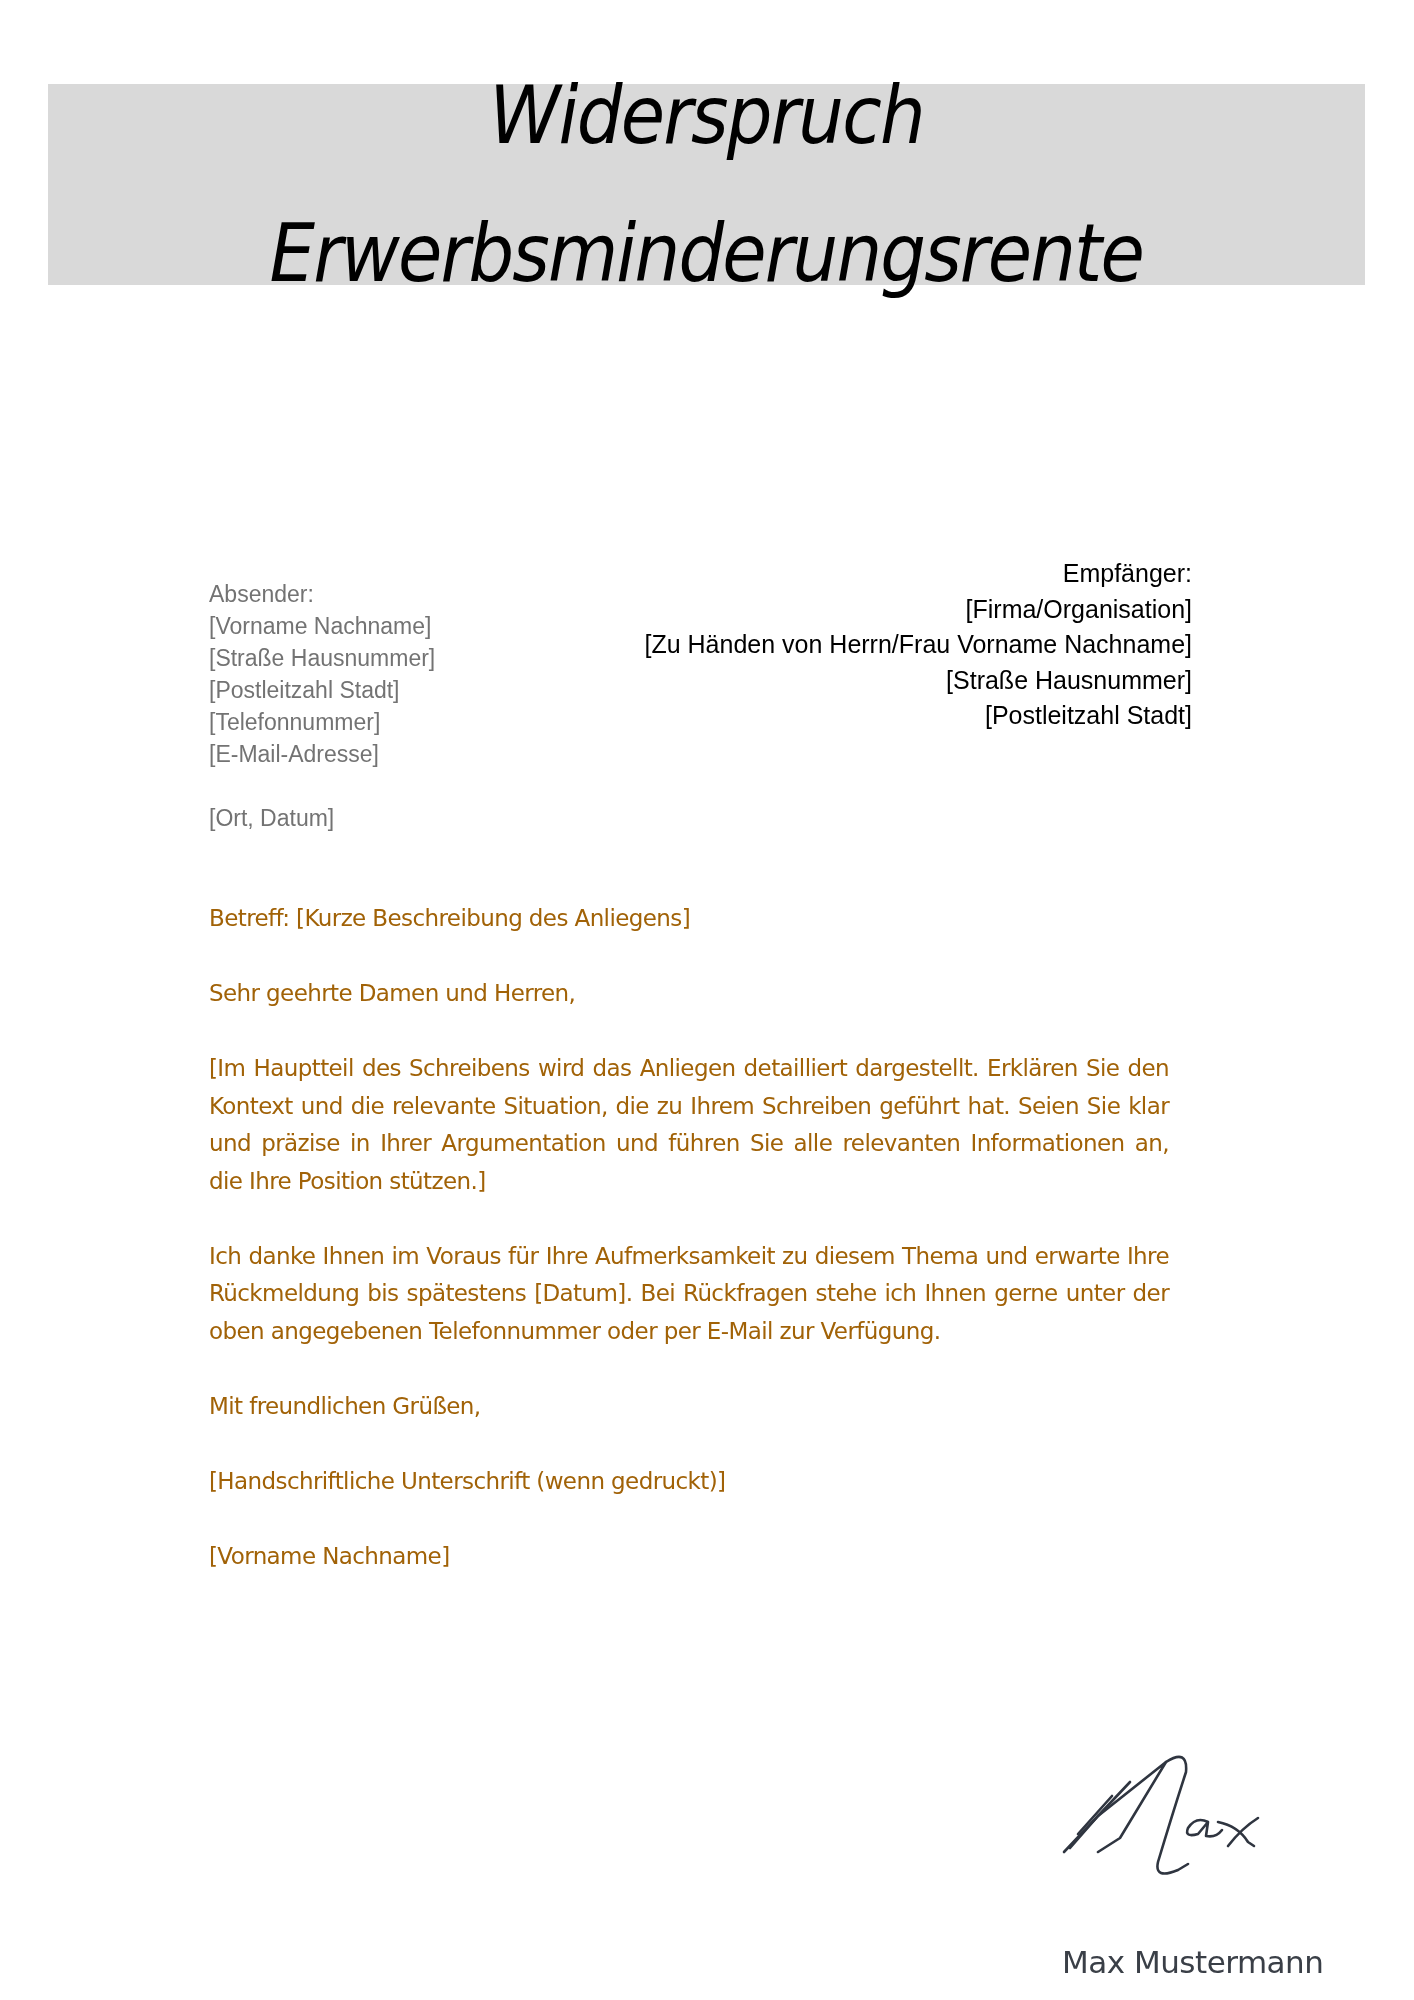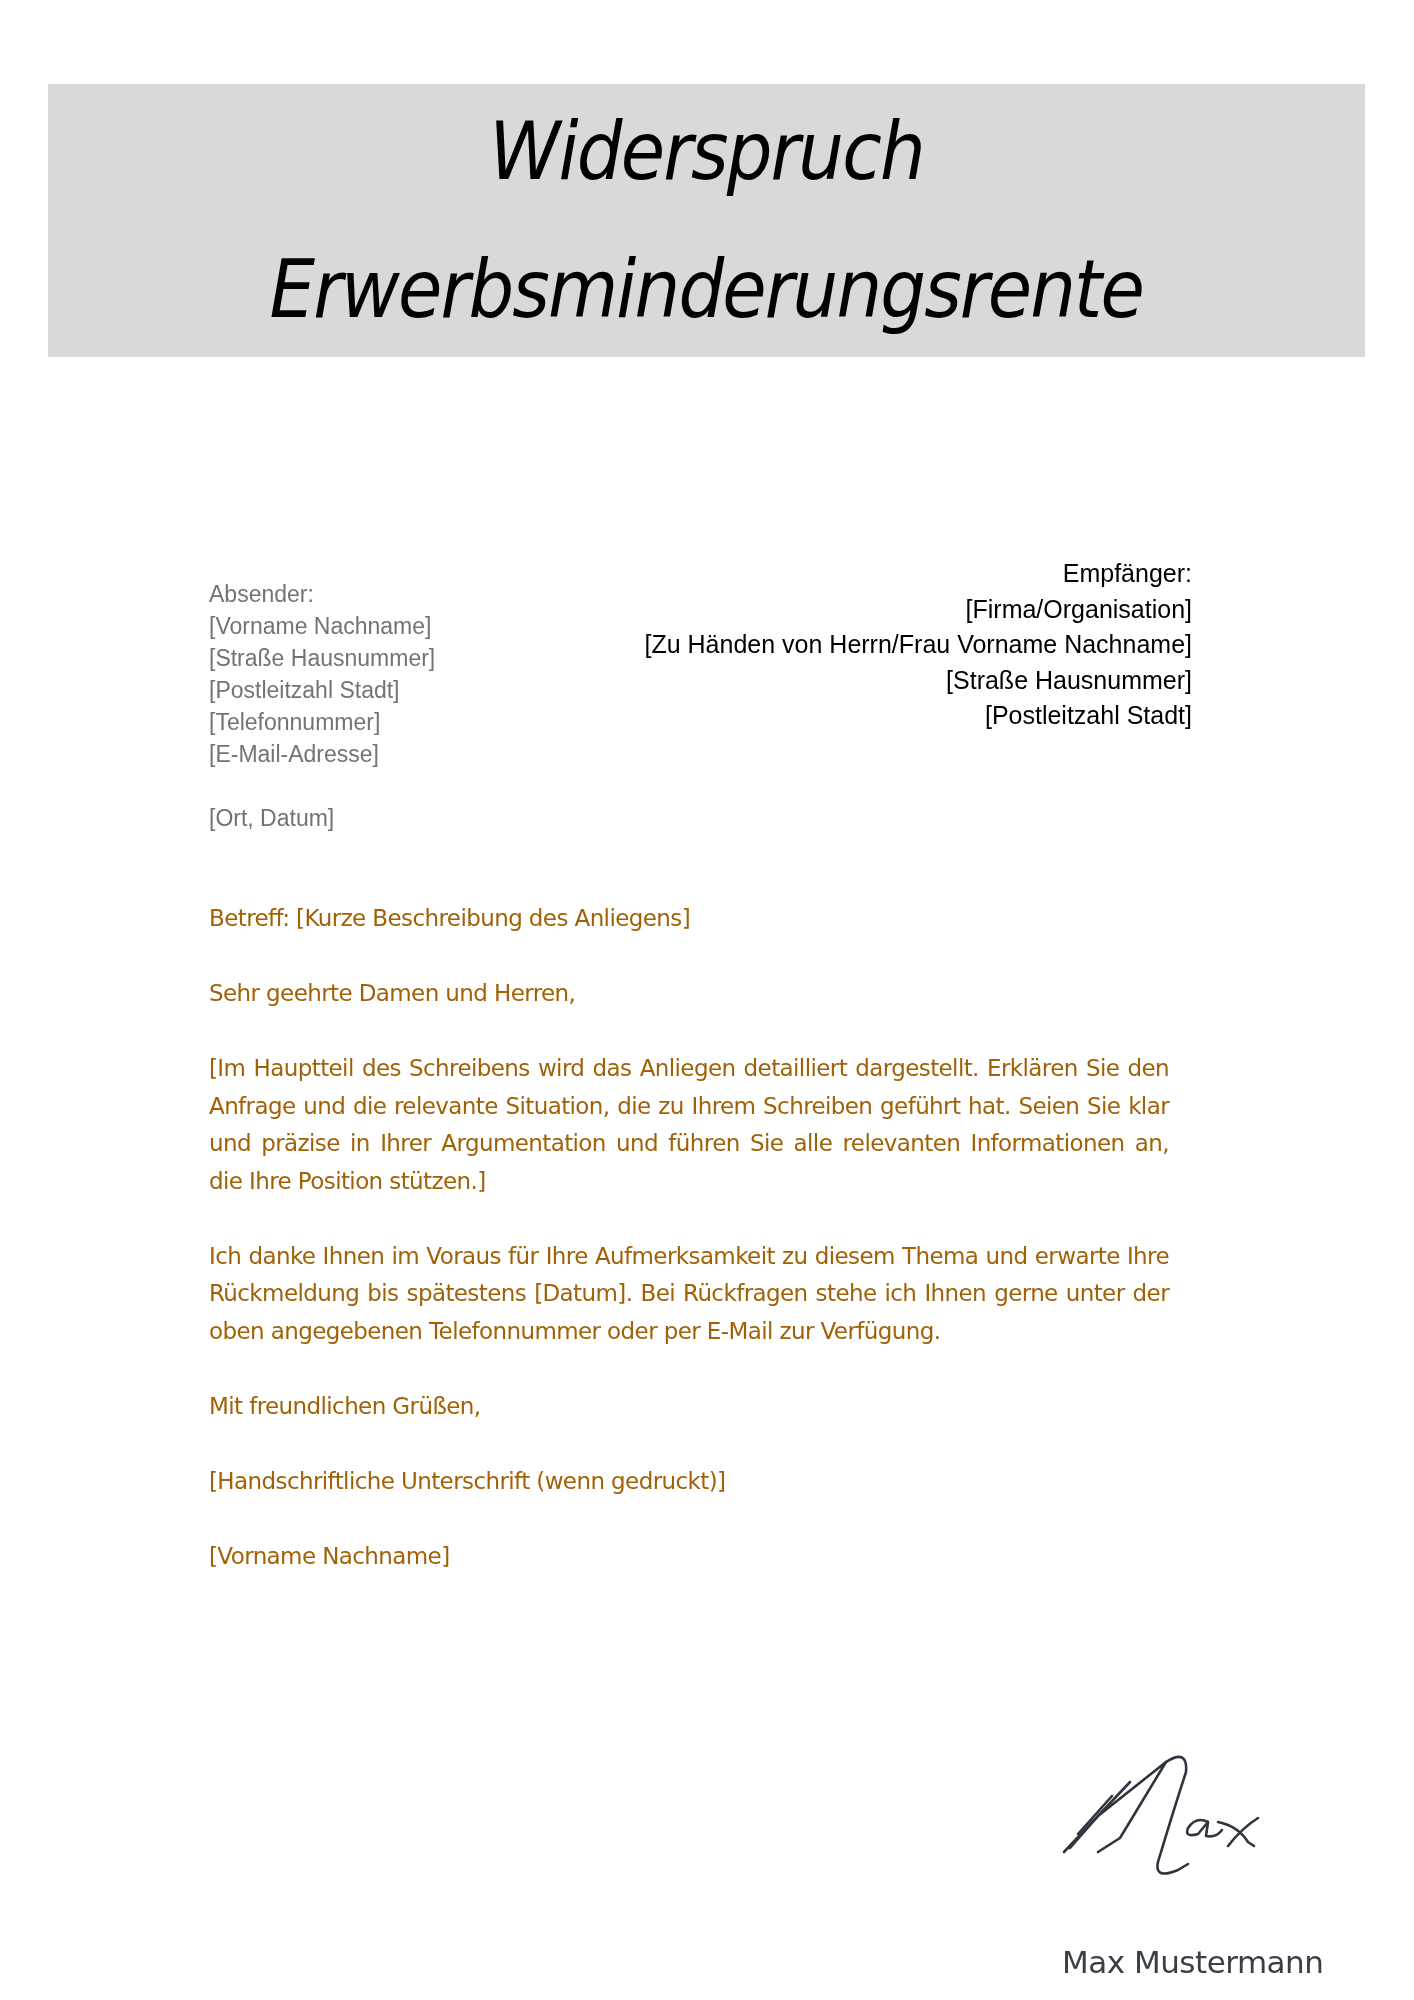--- a/index.html
+++ b/index.html
@@ -1,17 +1,17 @@
 <!DOCTYPE html>
 <html><head>
   <meta charset="utf-8">
   <style>
     html, body { margin: 0; padding: 0; background: #ffffff; }
     body { width: 1414px; height: 2000px; position: relative; overflow: hidden; font-family: "Liberation Sans", sans-serif; }
-    .banner { position: absolute; left: 48px; top: 84px; width: 1317px; height: 273px; background: #d9d9d9; display: flex; flex-direction: column; align-items: center; justify-content: center; gap: 32px; }
+    .banner { position: absolute; left: 48px; top: 84px; width: 1317px; height: 201px; background: #d9d9d9; display: flex; flex-direction: column; align-items: center; justify-content: center; gap: 32px; }
     .banner .t { font-family: "DejaVu Sans", sans-serif; font-style: italic; font-size: 80px; line-height: 106px; color: #000; letter-spacing: -2px; transform: scaleX(0.9); white-space: nowrap; }
     .sender { position: absolute; left: 209px; top: 578px; font-size: 23px; line-height: 32px; color: #737373; }
     .sender .gap { height: 32px; }
     .recipient { position: absolute; right: 222px; top: 556px; text-align: right; font-size: 25px; line-height: 35.5px; color: #000; }
     .body { position: absolute; left: 209px; width: 960px; top: 900px; font-family: "DejaVu Sans", sans-serif; font-size: 23px; line-height: 37.5px; color: #a16207; letter-spacing: -0.6px; }
     .body p { margin: 0 0 37.5px 0; text-align: justify; }
     .sig { position: absolute; left: 1058px; top: 1752px; width: 230px; height: 140px; }
     .signame { position: absolute; left: 1062px; top: 1944px; font-family: "DejaVu Sans", sans-serif; font-weight: normal; font-size: 31px; color: #3a3f47; letter-spacing: -0.5px; }
   </style>
 </head>
@@ -37,21 +37,21 @@
   <div>Empfänger:</div>
   <div>[Firma/Organisation]</div>
   <div>[Zu Händen von Herrn/Frau Vorname Nachname]</div>
   <div>[Straße Hausnummer]</div>
   <div>[Postleitzahl Stadt]</div>
 </div>
 
 <div class="body">
   <p>Betreff: [Kurze Beschreibung des Anliegens]</p>
   <p>Sehr geehrte Damen und Herren,</p>
-  <p>[Im Hauptteil des Schreibens wird das Anliegen detailliert dargestellt. Erklären Sie den Anfrage und die relevante Situation, die zu Ihrem Schreiben geführt hat. Seien Sie klar und präzise in Ihrer Argumentation und führen Sie alle relevanten Informationen an, die Ihre Position stützen.]</p>
+  <p>[Im Hauptteil des Schreibens wird das Anliegen detailliert dargestellt. Erklären Sie den Kontext und die relevante Situation, die zu Ihrem Schreiben geführt hat. Seien Sie klar und präzise in Ihrer Argumentation und führen Sie alle relevanten Informationen an, die Ihre Position stützen.]</p>
   <p>Ich danke Ihnen im Voraus für Ihre Aufmerksamkeit zu diesem Thema und erwarte Ihre Rückmeldung bis spätestens [Datum]. Bei Rückfragen stehe ich Ihnen gerne unter der oben angegebenen Telefonnummer oder per E-Mail zur Verfügung.</p>
   <p>Mit freundlichen Grüßen,</p>
   <p>[Handschriftliche Unterschrift (wenn gedruckt)]</p>
   <p>[Vorname Nachname]</p>
 </div>
 
 <svg class="sig" viewBox="0 0 230 140">
   <g fill="none" stroke="#2f3540" stroke-width="2.6" stroke-linecap="round" stroke-linejoin="round">
     <path d="M6 100 L72 30"></path>
     <path d="M20 82 L54 44"></path>

